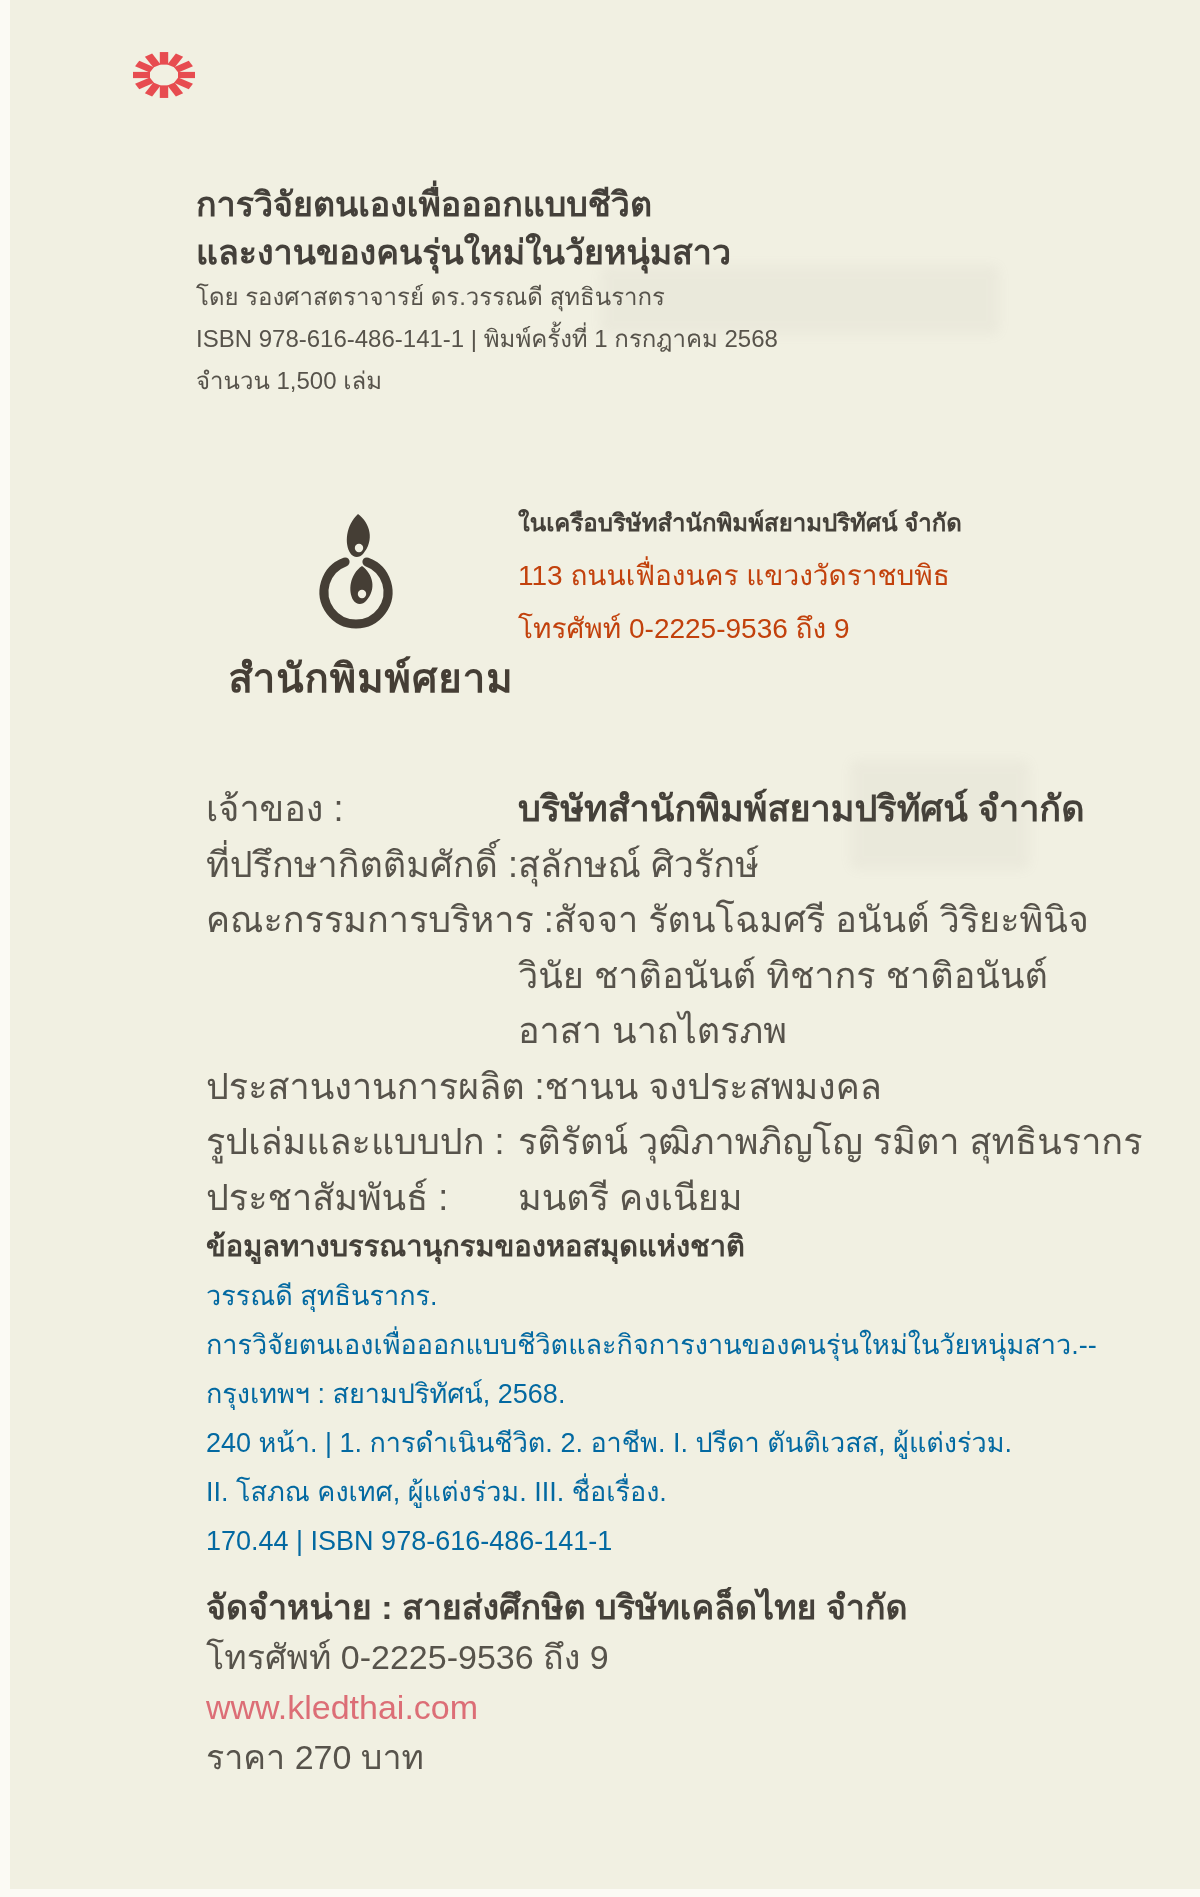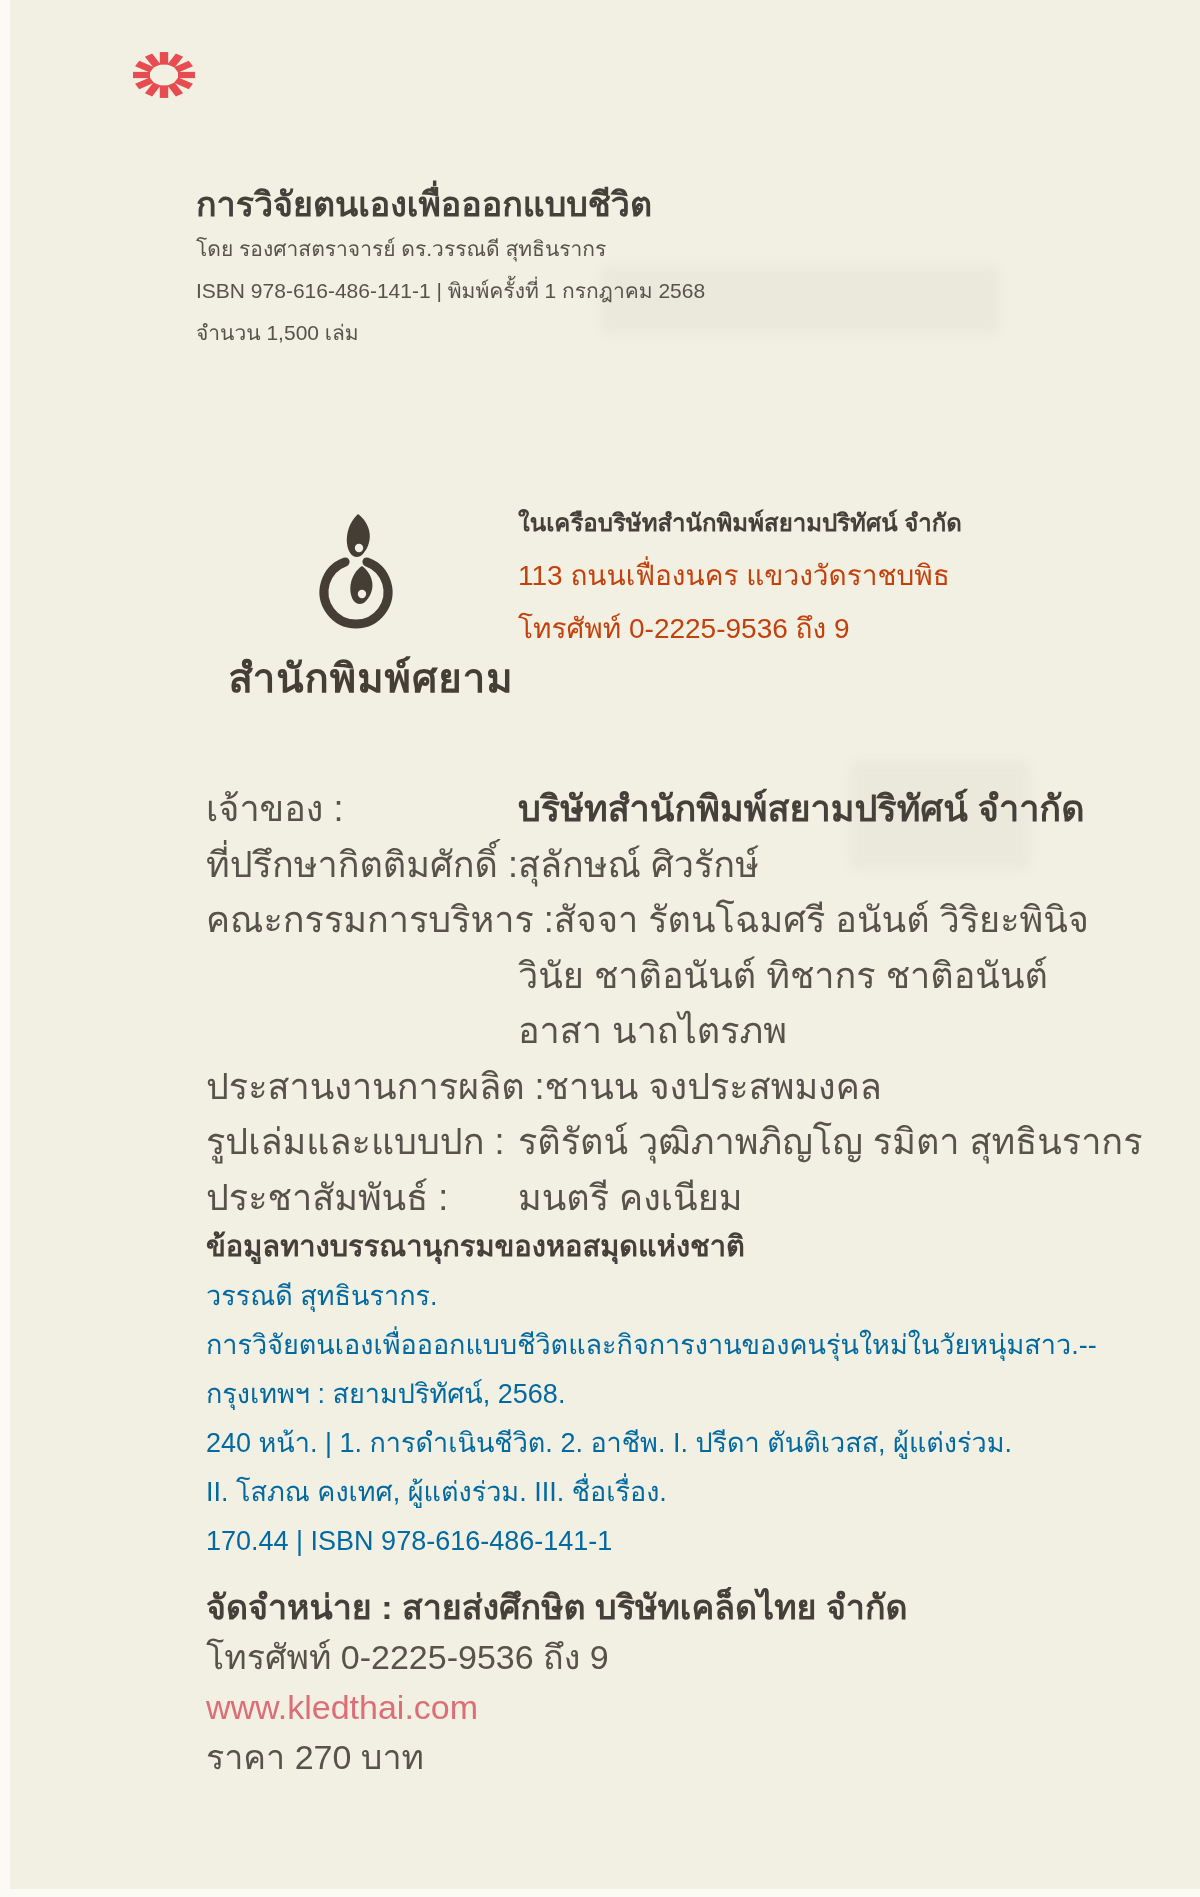--- a/index.html
+++ b/index.html
@@ -12,21 +12,21 @@
   .page{
     position:absolute;left:10px;top:0;right:0;bottom:8px;
     background:#f1f0e2;
   }
   .abs{position:absolute;}
   .txt{color:#c2410c;font-size:28px;line-height:53px;white-space:nowrap;}
   .bold{font-weight:700;color:#45413a;}
   
   .title-block{left:186px;top:180px;}
   .title-line{font-size:34px;line-height:48px;font-weight:700;color:#44403a;white-space:nowrap;}
-  .meta-line{font-size:21px;line-height:42px;color:#57534b;white-space:nowrap;}
+  .meta-line{font-size:24px;line-height:42px;color:#57534b;white-space:nowrap;}
   .title-block .meta-line:first-of-type{margin-top:8px;}
   
   .emblem{left:296px;top:510px;}
   .logo-text{left:216px;top:646px;width:290px;text-align:center;
     font-size:40px;font-weight:700;color:#453e35;letter-spacing:1px;white-space:nowrap;}
   .pub-address{left:508px;top:496px;}
   .pub-address .l1{font-size:24px;}
   
   .credits{left:196px;top:784px;}
   .credit-row{display:flex;height:55.5px;align-items:flex-start;}
@@ -65,20 +65,21 @@
       <rect x="14" y="-4.2" width="17" height="8.4" transform="rotate(210)"></rect>
       <rect x="14" y="-4.2" width="17" height="8.4" transform="rotate(240)"></rect>
       <rect x="14" y="-4.2" width="17" height="8.4" transform="rotate(270)"></rect>
       <rect x="14" y="-4.2" width="17" height="8.4" transform="rotate(300)"></rect>
       <rect x="14" y="-4.2" width="17" height="8.4" transform="rotate(330)"></rect>
     </g>
   </svg>
 
   <div class="abs title-block">
     <div class="title-line">การวิจัยตนเองเพื่อออกแบบชีวิต</div>
+    <div class="title-line">และงานของคนรุ่นใหม่ในวัยหนุ่มสาว</div>
     <div class="meta-line">โดย รองศาสตราจารย์ ดร.วรรณดี สุทธินรากร</div>
     <div class="meta-line">ISBN 978-616-486-141-1 | พิมพ์ครั้งที่ 1 กรกฎาคม 2568</div>
     <div class="meta-line">จำนวน 1,500 เล่ม</div>
   </div>
 
   <svg class="abs emblem" width="100" height="132" viewBox="0 0 100 132">
 
     <path d="M 60.9 51.9 A 32 32 0 1 1 39.1 51.9" fill="none" stroke="#453e35" stroke-width="9" stroke-linecap="round"></path>
 
     <path d="M52 4 C64 13 69 30 57 44 C53.5 48 47.5 48 44.5 43.5 C38 34 40 15 52 4 Z" fill="#453e35"></path>

